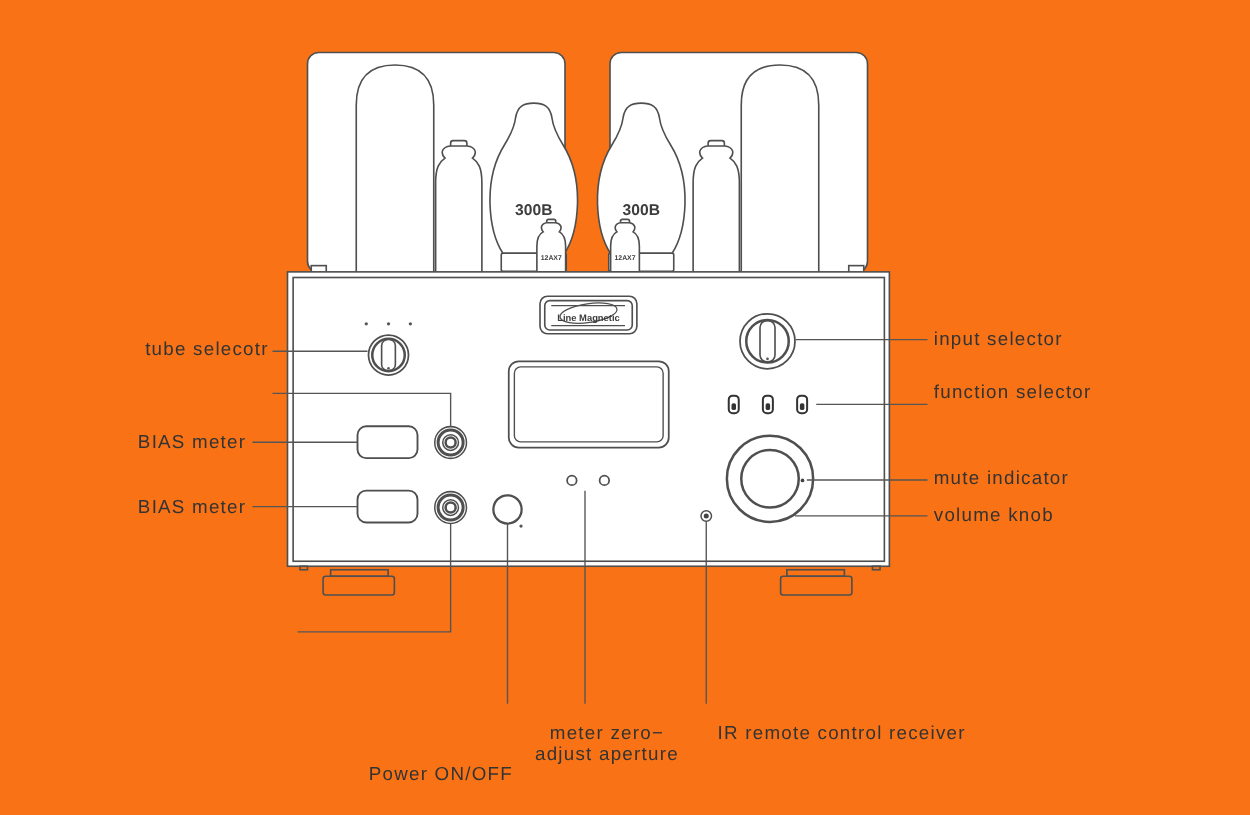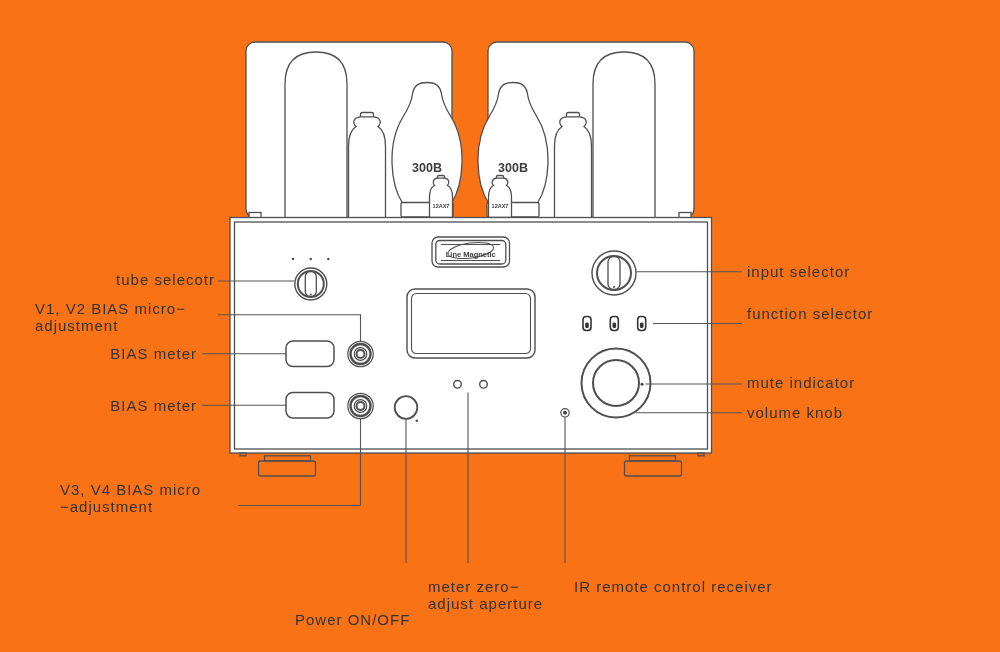--- a/index.html
+++ b/index.html
@@ -1,20 +1,20 @@
 <!DOCTYPE html>
 <html><head>
 <meta charset="utf-8">
 <style>
   html,body{margin:0;padding:0;background:#fff;}
   .stage{position:relative;width:1000px;height:652px;background:#f97316;overflow:hidden;
          font-family:"Liberation Sans",sans-serif;}
   .stage svg{position:absolute;left:0;top:0;}
   .label{position:absolute;font-size:15px;letter-spacing:1px;color:#333;
-         white-space:nowrap;line-height:17px;}
+         white-space:nowrap;line-height:17px;text-align:center;}
   .label.r{text-align:left;}
   svg text{font-family:"Liberation Sans",sans-serif;fill:#3d3d3d;stroke:none;}
 </style>
 </head>
 <body>
 
 <div class="stage">
 
 <svg width="1000" height="652" viewBox="0 0 1000 652">
 
@@ -164,33 +164,25 @@
     <path d="M565 417.2 V563"></path>
     <path d="M636.5 271.7 H742"></path>
     <path d="M653 323.5 H742"></path>
     <path d="M645.5 384 H742"></path>
     <path d="M636 412.7 H742"></path>
   </g>
 </svg>
 
   <div class="label r" style="right:785px;top:271px">tube selecotr</div>
 
-  <div class="label" style="left:35px;top:300px">
-    <div>V1, V2 BIAS micro−</div>
-    <div>adjustment</div>
-  </div>
 
   <div class="label r" style="right:803px;top:345px">BIAS meter</div>
 
   <div class="label r" style="right:803px;top:397px">BIAS meter</div>
 
-  <div class="label" style="left:60px;top:481px">
-    <div>V3, V4 BIAS micro</div>
-    <div>−adjustment</div>
-  </div>
 
   <div class="label" style="left:295px;top:611px">Power ON/OFF</div>
 
   <div class="label" style="left:428px;top:578px">
     <div>meter zero−</div>
     <div>adjust aperture</div>
   </div>
 
   <div class="label" style="left:574px;top:578px">IR remote control receiver</div>
 

